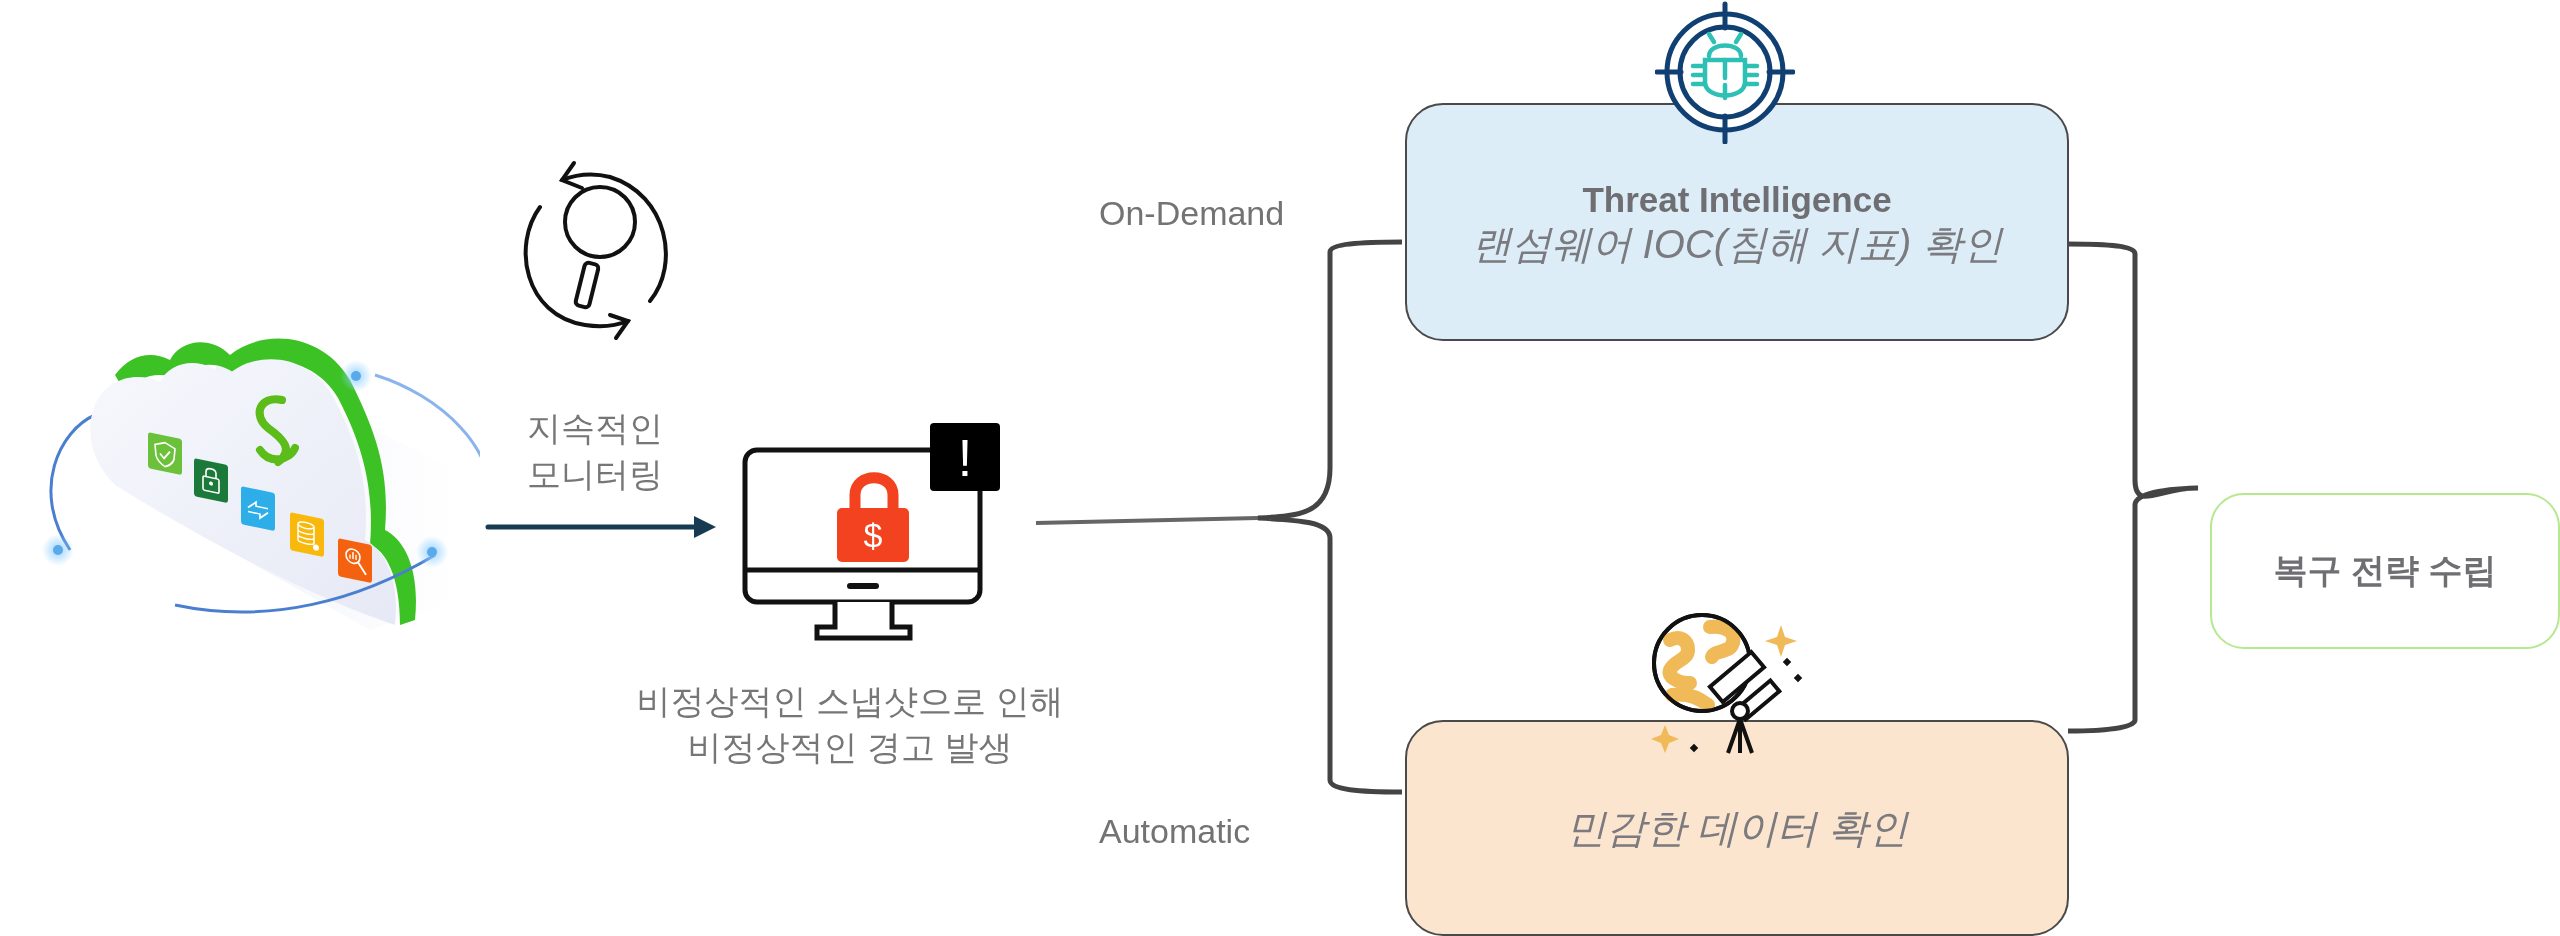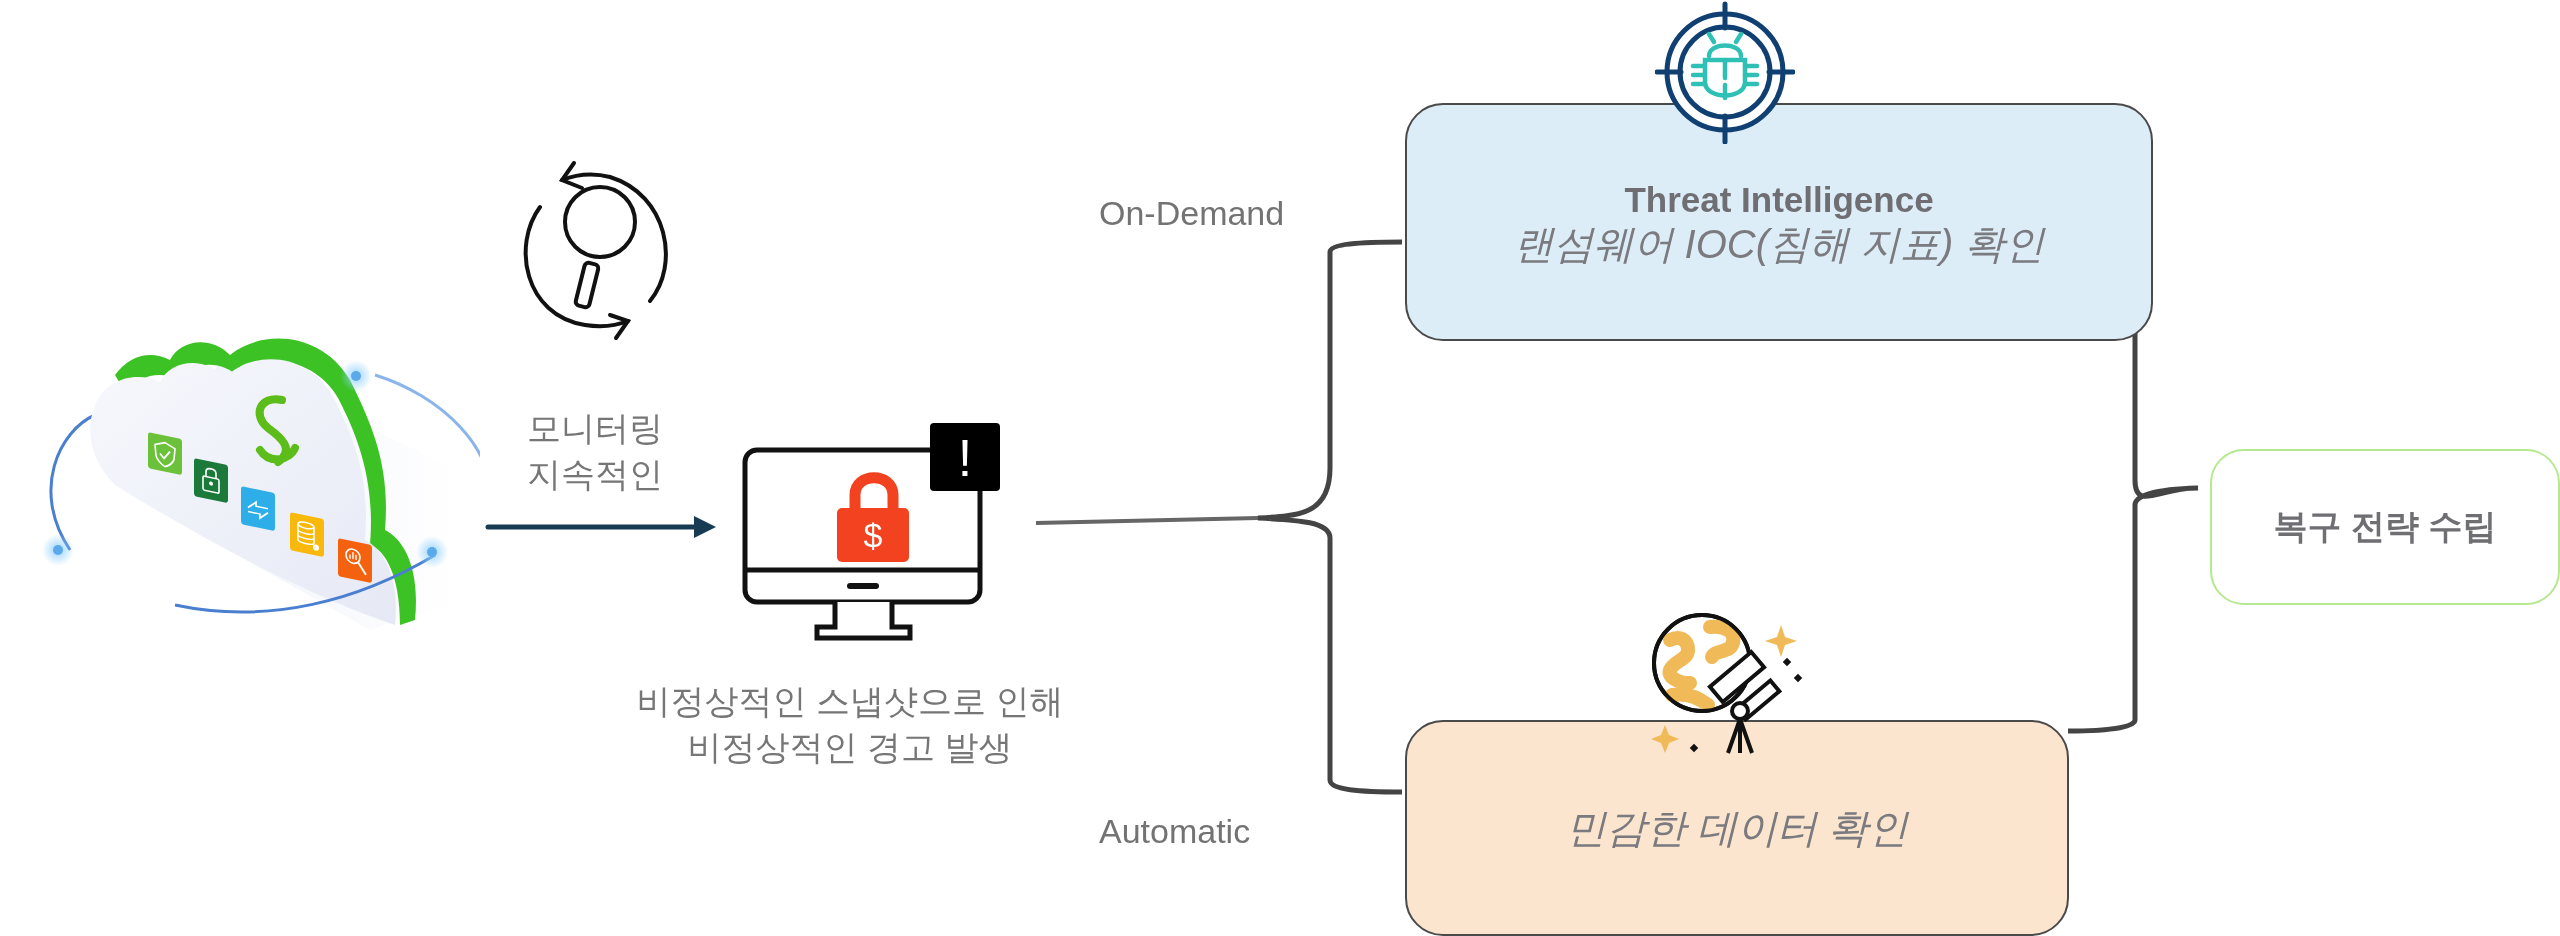--- a/index.html
+++ b/index.html
@@ -7,21 +7,21 @@
          font-family:"Liberation Sans","DejaVu Sans",sans-serif; }
   .abs { position:absolute; }
   svg { display:block; }
   .label-cap { font-size:34px; line-height:46px; text-align:center; color:#767676; }
   .mode-label { font-size:34px; color:#737373; }
   .box { position:absolute; border:2px solid #4a4a4a; border-radius:38px; box-sizing:border-box;
          display:flex; flex-direction:column; align-items:center; justify-content:center; }
   .box-title { font-weight:bold; font-size:35px; color:#6e6e73; line-height:44px; }
   .box-sub { font-style:italic; font-size:40px; color:#7a7a7f; line-height:44px; }
   .result-box { position:absolute; border:2px solid #b6e88f; border-radius:34px; box-sizing:border-box;
-                display:flex; align-items:center; justify-content:center; }
+                display:flex; align-items:center; justify-content:center;margin-top:44px; }
   .result-label { font-weight:bold; font-size:34px; color:#6e6e73; }
 </style>
 </head>
 <body>
 
 <div class="abs" style="left:20px;top:300px;width:460px;height:350px;">
   <svg width="460" height="350" viewBox="0 0 460 350">
     <defs>
       <linearGradient id="cloudFace" x1="0" y1="0" x2="1" y2="1">
         <stop offset="0" stop-color="#f7f8fd"></stop>
@@ -93,22 +93,22 @@
     <path d="M40 62 C12 100, 24 170, 85 180 C105 183,118 180,128 176"></path>
     <path d="M110 170 L128 176 L116 193"></path>
     <path d="M150 156 C180 120, 168 50, 110 32 C90 27,75 30,62 35"></path>
     <path d="M74 18 L62 35 L82 43"></path>
     <circle cx="100" cy="77" r="35"></circle>
     <rect x="80" y="118" width="14" height="44" rx="4" transform="rotate(14 87 140)"></rect>
   </svg>
 </div>
 
 <div class="abs label-cap" style="left:480px;top:405px;width:230px;">
+  <div>지속적인</div>
   <div>모니터링</div>
-  <div>지속적인</div>
 </div>
 
 <div class="abs" style="left:480px;top:510px;width:240px;height:30px;">
   <svg width="240" height="30" viewBox="0 0 240 30">
     <line x1="8" y1="17" x2="218" y2="17" stroke="#163b52" stroke-width="5" stroke-linecap="round"></line>
     <polygon points="214,6 236,17 214,28" fill="#163b52"></polygon>
   </svg>
 </div>
 
 <div class="abs" style="left:735px;top:420px;width:270px;height:230px;">
@@ -141,21 +141,21 @@
   <svg width="2560" height="936" viewBox="0 0 2560 936" fill="none">
 
     <line x1="1036" y1="523" x2="1258" y2="518" stroke="#666" stroke-width="4"></line>
 
     <path d="M1402 242 C1360 242,1330 244,1330 252 V468 C1330 514,1300 516,1258 518 C1300 520,1330 522,1330 538 V780 C1330 790,1360 792,1402 792" stroke="#444" stroke-width="5"></path>
 
     <path d="M2068 244 C2110 244,2135 246,2135 254 V480 C2135 512,2160 487,2198 488 C2160 489,2135 494,2135 505 V720 C2135 727,2110 731,2068 731" stroke="#444" stroke-width="5"></path>
   </svg>
 </div>
 
-<div class="box" style="left:1405px;top:103px;width:748px;height:238px;background:#ddedf8;">
+<div class="box" style="left:1405px;top:103px;width:664px;height:238px;background:#ddedf8;">
   <div class="box-title">Threat Intelligence</div>
   <div class="box-sub">랜섬웨어 IOC(침해 지표) 확인</div>
 </div>
 <div class="abs" style="left:1655px;top:0px;width:140px;height:144px;">
   <svg width="140" height="144" viewBox="0 0 140 144">
     <circle cx="70" cy="72" r="58" fill="#fff"></circle>
     <g fill="none" stroke="#103f72" stroke-width="5" stroke-linecap="round">
       <circle cx="70" cy="72" r="58"></circle>
       <circle cx="70" cy="72" r="45"></circle>
       <line x1="70" y1="4" x2="70" y2="28"></line>

